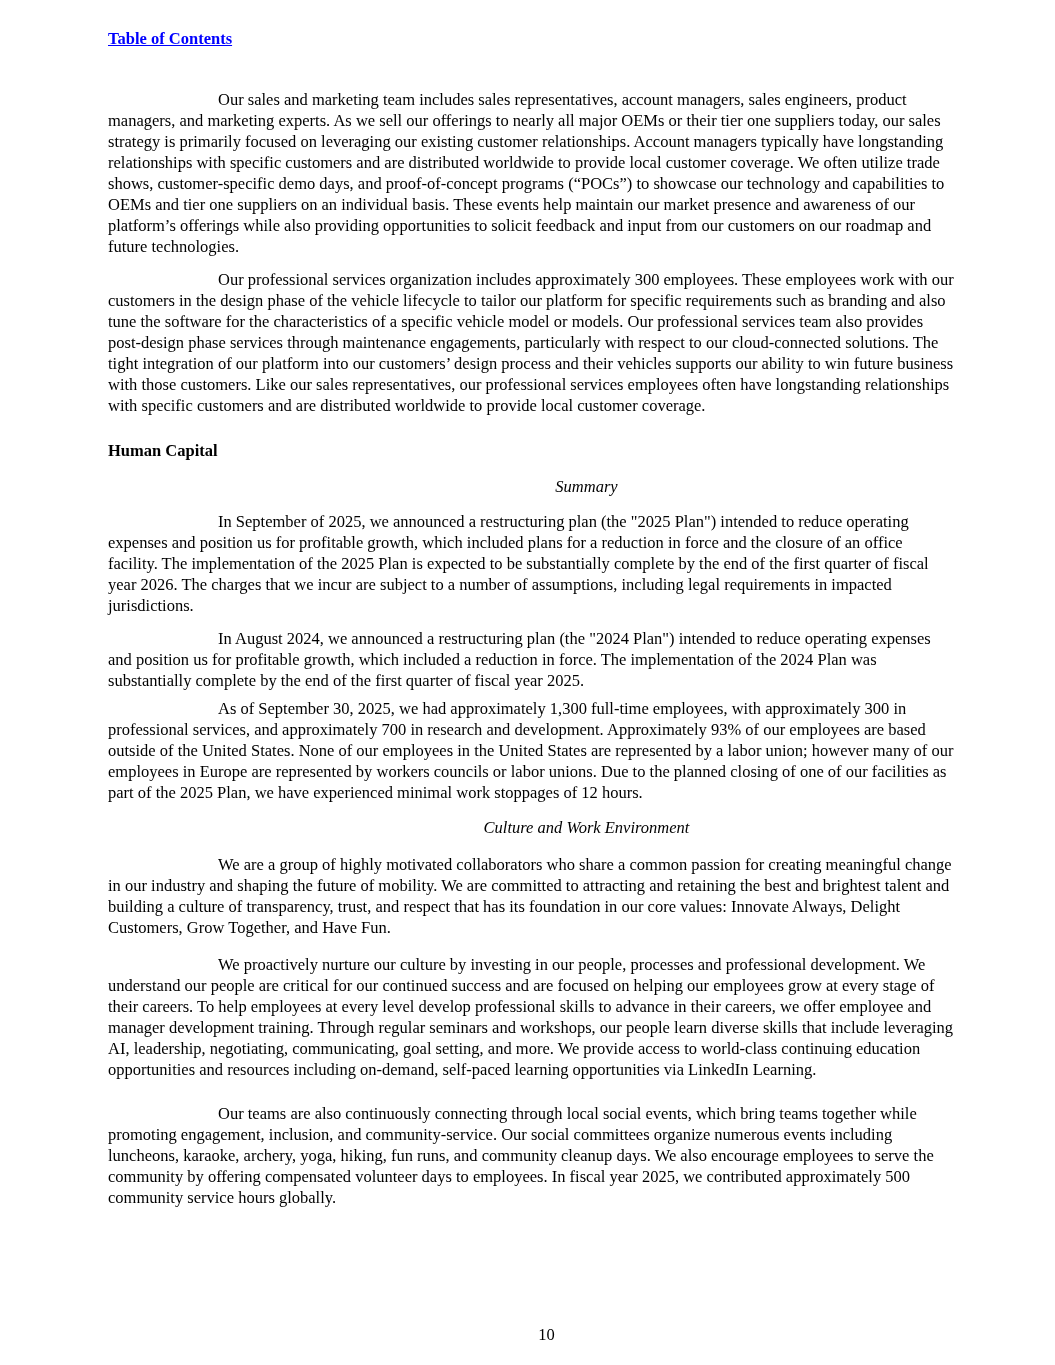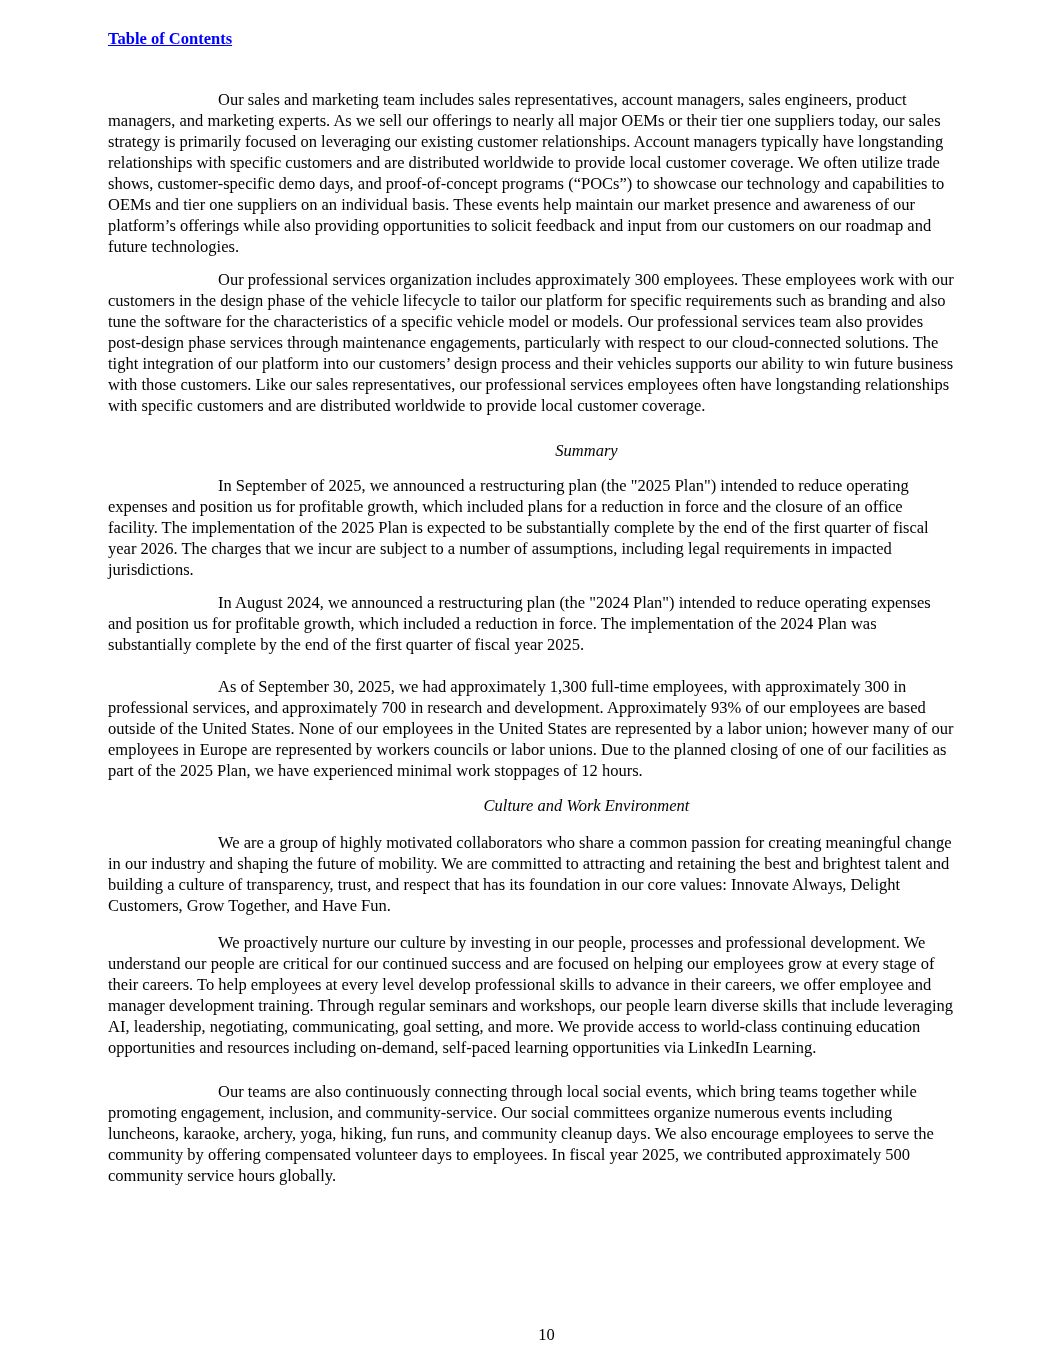--- a/index.html
+++ b/index.html
@@ -28,21 +28,21 @@
   .toc-gap { height: 36px; }
   .para {
     text-align: left;
     margin-bottom: 17px;
   }
   .para.indent { text-indent: 110px; }
   .mb10 { margin-bottom: 10px; }
   .mb8  { margin-bottom: 8px; }
   .mb28 { margin-bottom: 20px; }
   .mb11 { margin-bottom: 11px; }
-  .mb17 { margin-bottom: 17px; }
+  .mb17 { margin-bottom: 3px; }
   .mb12 { margin-bottom: 12px; }
   .mb13 { margin-bottom: 19px; }
   .section-heading {
     font-weight: bold;
   }
   .sub-heading {
     font-style: italic;
     margin-left: 110px;
     text-align: center;
   }
@@ -62,20 +62,21 @@
 
     <a class="toc-link">Table of Contents</a>
 
     <div class="toc-gap"></div>
 
 
     <div class="para indent mb8">Our sales and marketing team includes sales representatives, account managers, sales engineers, product managers, and marketing experts. As we sell our offerings to nearly all major OEMs or their tier one suppliers today, our sales strategy is primarily focused on leveraging our existing customer relationships. Account managers typically have longstanding relationships with specific customers and are distributed worldwide to provide local customer coverage. We often utilize trade shows, customer-specific demo days, and proof-of-concept programs (“POCs”) to showcase our technology and capabilities to OEMs and tier one suppliers on an individual basis. These events help maintain our market presence and awareness of our platform’s offerings while also providing opportunities to solicit feedback and input from our customers on our roadmap and future technologies.</div>
 
     <div class="para indent mb28">Our professional services organization includes approximately 300 employees. These employees work with our customers in the design phase of the vehicle lifecycle to tailor our platform for specific requirements such as branding and also tune the software for the characteristics of a specific vehicle model or models. Our professional services team also provides post-design phase services through maintenance engagements, particularly with respect to our cloud-connected solutions. The tight integration of our platform into our customers’ design process and their vehicles supports our ability to win future business with those customers. Like our sales representatives, our professional services employees often have longstanding relationships with specific customers and are distributed worldwide to provide local customer coverage.</div>
 
+    <div class="section-heading mb11">Human Capital</div>
 
     <div class="sub-heading mb10">Summary</div>
 
     <div class="para indent mb8">In September of 2025, we announced a restructuring plan (the "2025 Plan") intended to reduce operating expenses and position us for profitable growth, which included plans for a reduction in force and the closure of an office facility. The implementation of the 2025 Plan is expected to be substantially complete by the end of the first quarter of fiscal year 2026. The charges that we incur are subject to a number of assumptions, including legal requirements in impacted jurisdictions.</div>
 
     <div class="para indent mb17">In August 2024, we announced a restructuring plan (the "2024 Plan") intended to reduce operating expenses and position us for profitable growth, which included a reduction in force. The implementation of the 2024 Plan was substantially complete by the end of the first quarter of fiscal year 2025.</div>
 
     <div class="para indent mb10">As of September 30, 2025, we had approximately 1,300 full-time employees, with approximately 300 in professional services, and approximately 700 in research and development. Approximately 93% of our employees are based outside of the United States. None of our employees in the United States are represented by a labor union; however many of our employees in Europe are represented by workers councils or labor unions. Due to the planned closing of one of our facilities as part of the 2025 Plan, we have experienced minimal work stoppages of 12 hours.</div>
 
     <div class="sub-heading mb12">Culture and Work Environment</div>

